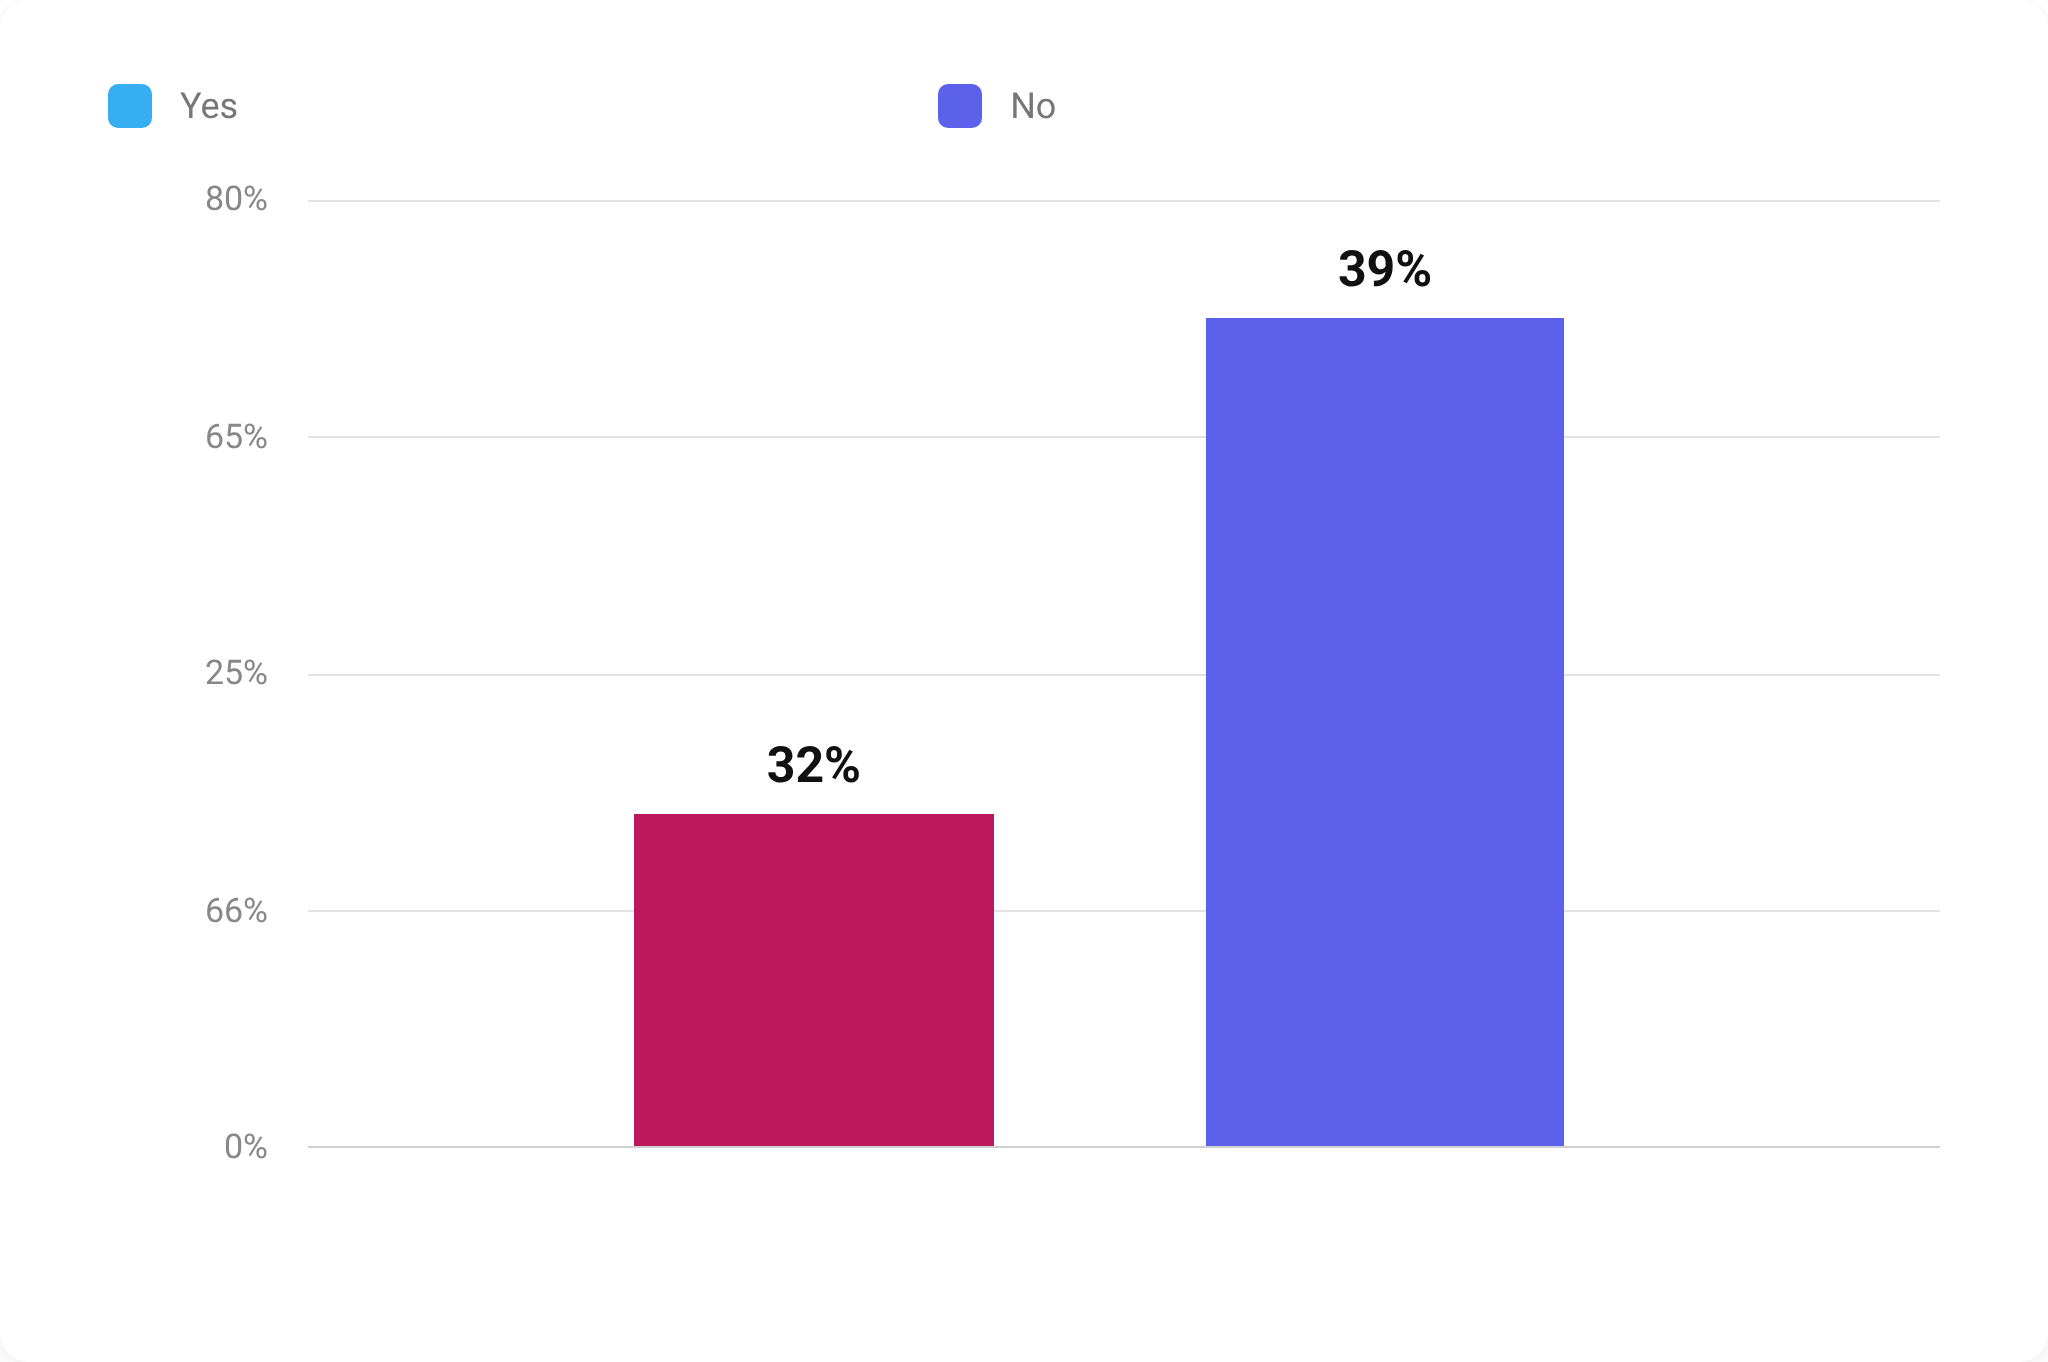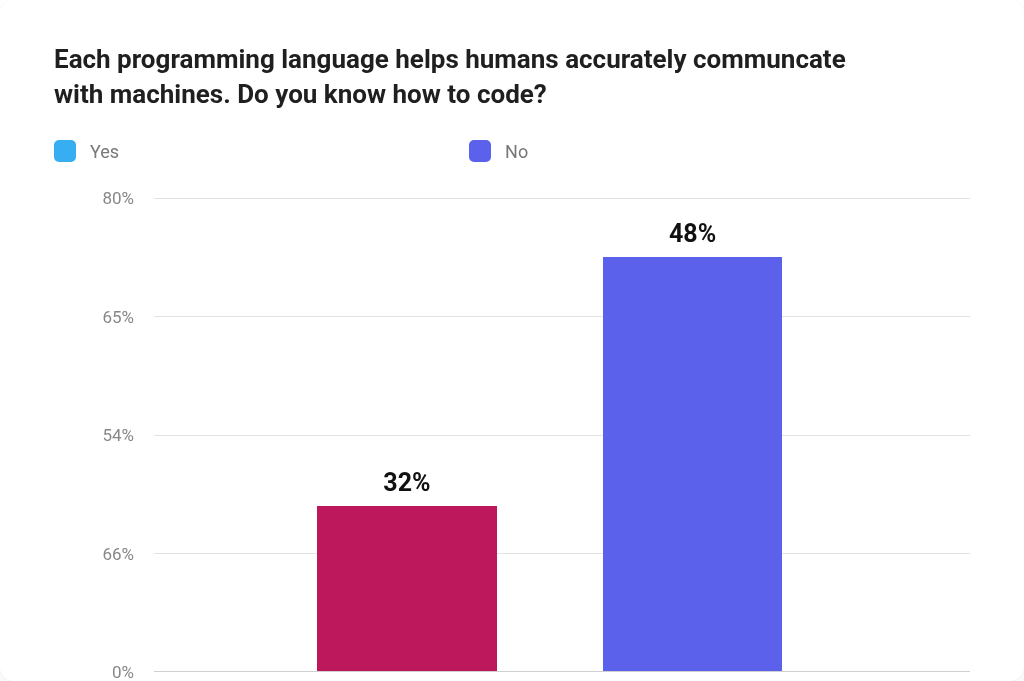--- a/index.html
+++ b/index.html
@@ -101,53 +101,52 @@
     font-weight: 700;
     color: #111;
     white-space: nowrap;
   }
 </style>
 </head>
 <body>
 
 <div class="card">
 
-  <h1 class="title">Each programming language helps humans accurately communcate with machines. Do you know how to code?</h1>
 
   <div class="legend">
     <div class="legend-item">
       <span class="swatch" style="background:#36aef1"></span>
       <span>Yes</span>
     </div>
     <div class="legend-item">
       <span class="swatch" style="background:#5b61eb"></span>
       <span>No</span>
     </div>
   </div>
 
   <div class="chart">
 
     <div class="y-axis">
       <div class="tick" style="top:0%">80%</div>
       <div class="tick" style="top:25%">65%</div>
-      <div class="tick" style="top:50%">54%</div>
+      <div class="tick" style="top:50%">25%</div>
       <div class="tick" style="top:75%">66%</div>
       <div class="tick" style="top:100%">0%</div>
     </div>
 
     <div class="plot">
       <div class="gridline" style="top:0%"></div>
       <div class="gridline" style="top:25%"></div>
       <div class="gridline" style="top:50%"></div>
       <div class="gridline" style="top:75%"></div>
 
       <div class="bars">
         <div class="bar" style="left:20%;width:22%;height:35%;background:#be185d">
           <div class="bar-label">32%</div>
         </div>
         <div class="bar" style="left:55%;width:22%;height:87.5%;background:#5b61eb">
-          <div class="bar-label">48%</div>
+          <div class="bar-label">39%</div>
         </div>
       </div>
     </div>
 
   </div>
 </div>
 
 </body></html>

